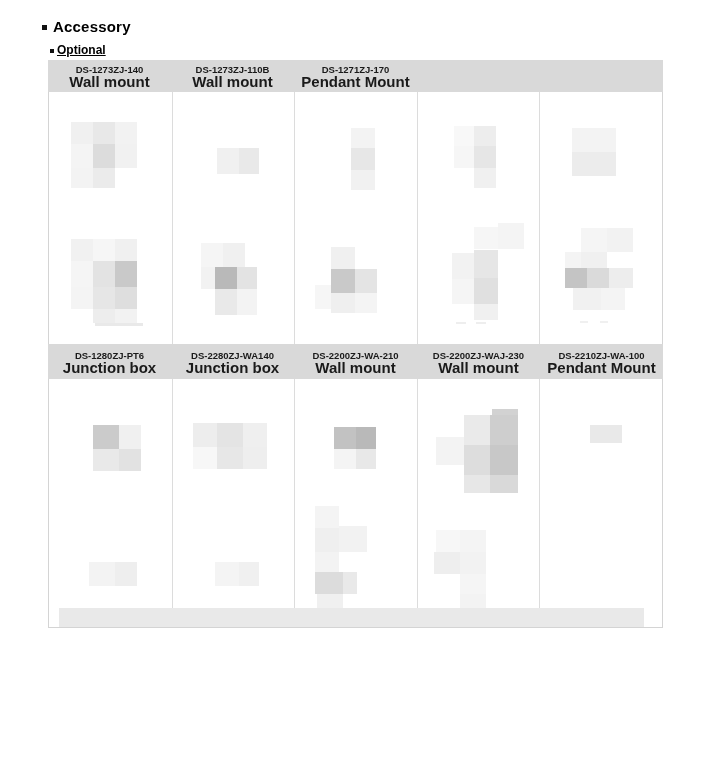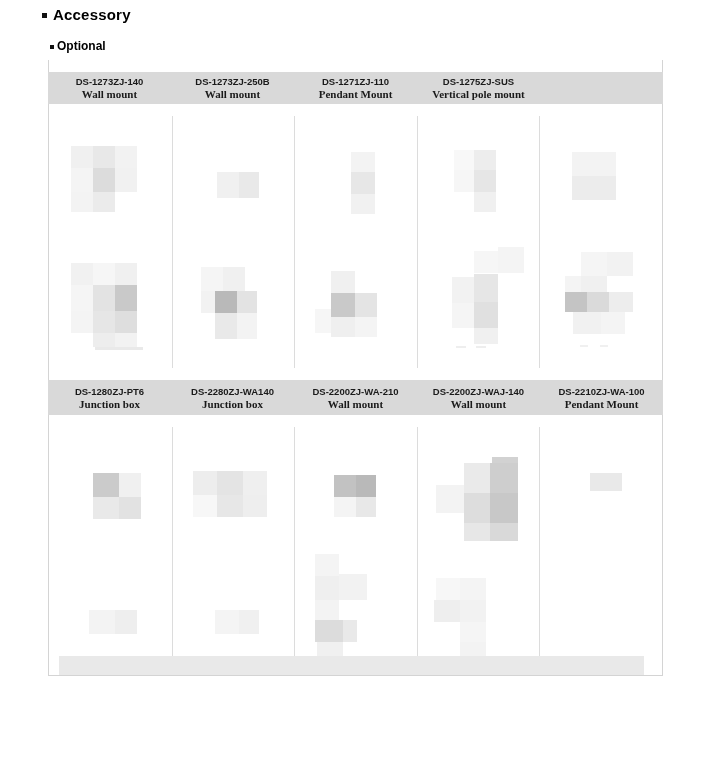--- a/index.html
+++ b/index.html
@@ -11,42 +11,42 @@
     --footer-bar:#e9e9e9;
     --bullet:#111111;
   }
   *{box-sizing:border-box;}
   html,body{margin:0;padding:0;}
   body{
     width:709px;height:766px;position:relative;overflow:hidden;
     background:var(--page-bg);
     font-family:"Liberation Sans",sans-serif;
   }
-  .headings{position:absolute;left:42px;top:6px;text-align:right;}
+  .headings{position:absolute;left:42px;top:18px;text-align:right;}
   .heading-row{display:flex;align-items:center;}
   .heading-1{font-size:15px;font-weight:bold;color:#000;letter-spacing:0.2px;}
   .bullet-lg{width:5px;height:5px;background:var(--bullet);margin-right:6px;margin-top:1px;flex:0 0 auto;}
-  .heading-row.second{margin-top:16px;margin-left:8px;}
+  .heading-row.second{margin-top:8px;margin-left:8px;text-decoration:underline;}
   .heading-2{font-size:12px;font-weight:bold;color:#000;}
   .bullet-sm{width:4px;height:4px;background:var(--bullet);margin-right:3px;margin-top:1px;flex:0 0 auto;}
 
   .acc-table{
     position:absolute;left:48px;top:60px;width:615px;
     border-left:1px solid var(--outer-border);
     border-right:1px solid var(--outer-border);
     border-bottom:1px solid var(--outer-border);
     background:#fff;
   }
-  .header-row{display:flex;background:var(--header-bg);margin:12px -1px;}
+  .header-row{display:flex;background:var(--header-bg);margin:0 -1px;}
   .header-cell{
     flex:0 0 20%;width:20%;text-align:center;
     padding:4px 2px 4px;color:var(--header-text);
   }
   .header-cell .model{font-size:9.5px;font-weight:bold;line-height:12px;white-space:nowrap;}
-  .header-cell .type{font-size:11px;font-weight:bold;line-height:12px;white-space:nowrap;font-family:Liberation Serif, serif;}
+  .header-cell .type{font-size:15px;font-weight:bold;line-height:12px;white-space:nowrap;}
   .header-row.tall .header-cell{padding:6px 2px 5px;}
 
   .image-row{display:flex;position:relative;background:#fff;}
   .image-cell{flex:0 0 20%;width:20%;position:relative;overflow:hidden;}
   .image-cell + .image-cell{border-left:1px solid var(--divider);}
   .blur-block{position:absolute;}
 
   .footer-bar{
     position:absolute;left:10px;bottom:0;width:585px;height:19px;
     background:var(--footer-bar);
@@ -66,30 +66,26 @@
   </div>
 </div>
 
 <div class="acc-table">
     <div class="header-row">
       <div class="header-cell">
         <div class="model">DS-1273ZJ-140</div>
         <div class="type">Wall mount</div>
       </div>
       <div class="header-cell">
-        <div class="model">DS-1273ZJ-250B</div>
+        <div class="model">DS-1273ZJ-110B</div>
         <div class="type">Wall mount</div>
       </div>
       <div class="header-cell">
-        <div class="model">DS-1271ZJ-110</div>
+        <div class="model">DS-1271ZJ-170</div>
         <div class="type">Pendant Mount</div>
-      </div>
-      <div class="header-cell">
-        <div class="model">DS-1275ZJ-SUS</div>
-        <div class="type">Vertical pole mount</div>
       </div>
     </div>
     <div class="image-row" style="height: 125px;">
       <div class="image-cell">
         <div style="position: absolute; inset: 0px;">
           <div class="blur-block" style="left: 22px; top: 30px; width: 22px; height: 22px; background: rgb(240, 240, 240);"></div>
           <div class="blur-block" style="left: 44px; top: 30px; width: 22px; height: 22px; background: rgb(232, 232, 232);"></div>
           <div class="blur-block" style="left: 66px; top: 30px; width: 22px; height: 22px; background: rgb(242, 242, 242);"></div>
           <div class="blur-block" style="left: 22px; top: 52px; width: 22px; height: 24px; background: rgb(244, 244, 244);"></div>
           <div class="blur-block" style="left: 44px; top: 52px; width: 22px; height: 24px; background: rgb(220, 220, 220);"></div>
@@ -201,21 +197,21 @@
       </div>
       <div class="header-cell">
         <div class="model">DS-2280ZJ-WA140</div>
         <div class="type">Junction box</div>
       </div>
       <div class="header-cell">
         <div class="model">DS-2200ZJ-WA-210</div>
         <div class="type">Wall mount</div>
       </div>
       <div class="header-cell">
-        <div class="model">DS-2200ZJ-WAJ-140</div>
+        <div class="model">DS-2200ZJ-WAJ-230</div>
         <div class="type">Wall mount</div>
       </div>
       <div class="header-cell">
         <div class="model">DS-2210ZJ-WA-100</div>
         <div class="type">Pendant Mount</div>
       </div>
     </div>
     <div class="image-row" style="height: 117px;">
       <div class="image-cell">
         <div style="position: absolute; inset: 0px;">

